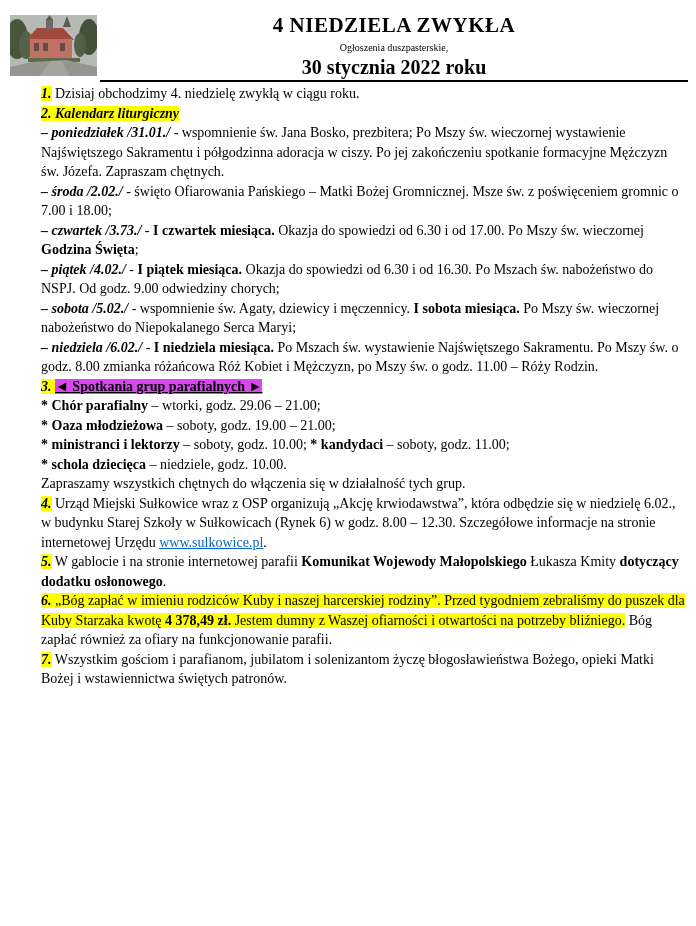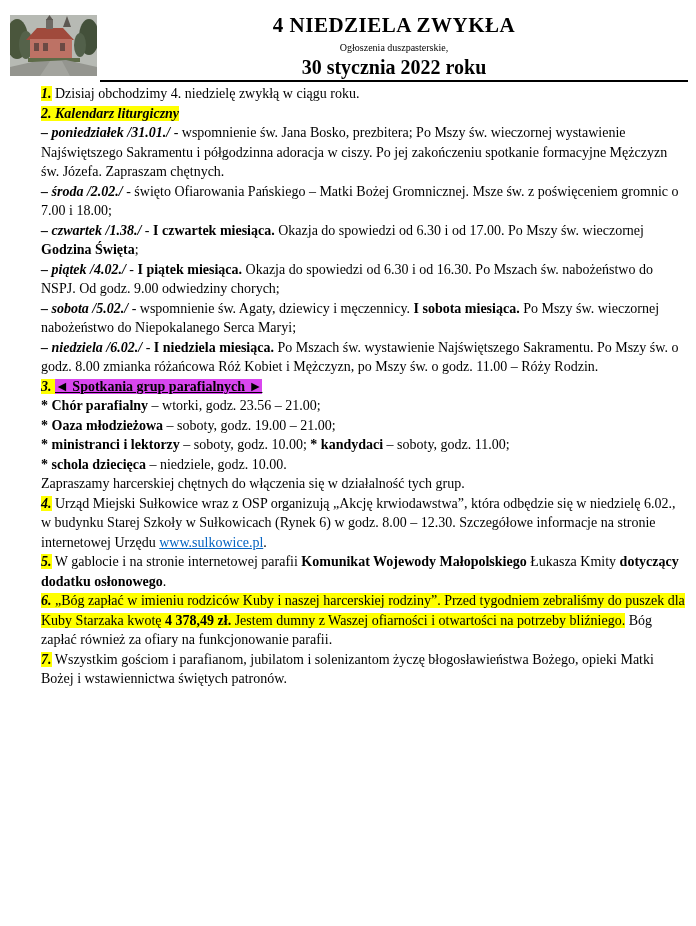--- a/index.html
+++ b/index.html
@@ -66,33 +66,33 @@
     </div>
   </header>
 
   <div class="content">
     <p class="p-item1"><span style="font-weight: bold; font-style: italic; background-color: rgb(255, 255, 0);">1.</span><span>  Dzisiaj obchodzimy 4. niedzielę zwykłą w ciągu roku.</span></p>
 
     <p class="p-heading2"><span style="font-weight: bold; font-style: italic; background-color: rgb(255, 255, 0);">2. Kalendarz liturgiczny</span></p>
 
     <p class="p-cal-first"><span style="font-weight: bold; font-style: italic;"> – poniedziałek /31.01./</span><span> - wspomnienie św. Jana Bosko, prezbitera; Po Mszy św. wieczornej wystawienie Najświętszego Sakramentu i półgodzinna adoracja w ciszy. Po jej zakończeniu spotkanie formacyjne Mężczyzn św. Józefa. Zapraszam chętnych.</span></p>
     <p><span style="font-weight: bold; font-style: italic;">– środa /2.02./</span><span> - święto Ofiarowania Pańskiego – Matki Bożej Gromnicznej. Msze św. z poświęceniem gromnic o 7.00 i 18.00;</span></p>
-    <p><span style="font-weight: bold; font-style: italic;">– czwartek /1.38./</span><span> - </span><span style="font-weight: bold;">I czwartek miesiąca.</span><span> Okazja do spowiedzi od 6.30 i od 17.00. Po Mszy św. wieczornej </span><span style="font-weight: bold;">Godzina Święta</span><span>;</span></p>
+    <p><span style="font-weight: bold; font-style: italic;">– czwartek /3.73./</span><span> - </span><span style="font-weight: bold;">I czwartek miesiąca.</span><span> Okazja do spowiedzi od 6.30 i od 17.00. Po Mszy św. wieczornej </span><span style="font-weight: bold;">Godzina Święta</span><span>;</span></p>
     <p><span style="font-weight: bold; font-style: italic;">– piątek /4.02./</span><span> - </span><span style="font-weight: bold;">I piątek miesiąca.</span><span> Okazja do spowiedzi od 6.30 i od 16.30. Po Mszach św. nabożeństwo do NSPJ. Od godz. 9.00 odwiedziny chorych;</span></p>
     <p><span style="font-weight: bold; font-style: italic;">– sobota /5.02./</span><span> - wspomnienie św. Agaty, dziewicy i męczennicy. </span><span style="font-weight: bold;">I sobota miesiąca.</span><span> Po Mszy św. wieczornej nabożeństwo do Niepokalanego Serca Maryi;</span></p>
     <p><span style="font-weight: bold; font-style: italic;">– niedziela /6.02./</span><span> - </span><span style="font-weight: bold;">I niedziela miesiąca.</span><span> Po Mszach św. wystawienie Najświętszego Sakramentu. Po Mszy św. o godz. 8.00 zmianka różańcowa Róż Kobiet i Mężczyzn, po Mszy św. o godz. 11.00 – Róży Rodzin.</span></p>
 
     <p class="p-heading3"><span style="font-weight: bold; font-style: italic; background-color: rgb(255, 255, 0);">3. </span><span style="font-weight: bold; background-color: #d946ef; text-decoration: underline;">◄ Spotkania grup parafialnych ►</span></p>
 
-    <p class="p-groups-first"><span style="font-weight: bold;">* Chór parafialny</span><span> – wtorki, godz. 23.56 – 21.00;</span></p>
+    <p class="p-groups-first"><span style="font-weight: bold;">* Chór parafialny</span><span> – wtorki, godz. 29.06 – 21.00;</span></p>
     <p><span style="font-weight: bold;">* Oaza młodzieżowa</span><span> – soboty, godz. 19.00 – 21.00;</span></p>
     <p><span style="font-weight: bold;">* ministranci i lektorzy</span><span> – soboty, godz. 10.00;  </span><span style="font-weight: bold;">* kandydaci</span><span> – soboty, godz. 11.00;</span></p>
     <p><span style="font-weight: bold; text-align: right;">* schola dziecięca</span><span> – niedziele, godz. 10.00.</span></p>
 
-    <p class="p-invite"><span>Zapraszamy harcerskiej chętnych do włączenia się w działalność tych grup.</span></p>
+    <p class="p-invite"><span>Zapraszamy wszystkich chętnych do włączenia się w działalność tych grup.</span></p>
 
     <p class="p-item4"><span style="font-weight: bold; font-style: italic; background-color: rgb(255, 255, 0);">4.</span><span> Urząd Miejski Sułkowice wraz z OSP organizują „Akcję krwiodawstwa”, która odbędzie się w niedzielę 6.02., w budynku Starej Szkoły w Sułkowicach (Rynek 6) w godz. 8.00 – 12.30. Szczegółowe informacje na stronie internetowej Urzędu </span><span style="color: rgb(5, 99, 193); text-decoration: underline; cursor: pointer;">www.sulkowice.pl</span><span>.</span></p>
 
     <p class="p-item5"><span style="font-weight: bold; font-style: italic; background-color: rgb(255, 255, 0);">5.</span><span> W gablocie i na stronie internetowej parafii </span><span style="font-weight: bold;">Komunikat Wojewody Małopolskiego</span><span> Łukasza Kmity </span><span style="font-weight: bold;">dotyczący dodatku osłonowego</span><span>.</span></p>
 
     <p class="p-item6"><span style="font-weight: bold; font-style: italic; background-color: rgb(255, 255, 0);">6.</span><span style="background-color: rgb(255, 255, 0);"> „Bóg zapłać w imieniu rodziców Kuby i naszej harcerskiej rodziny”. Przed tygodniem zebraliśmy do puszek dla Kuby Starzaka kwotę </span><span style="font-weight: bold; background-color: rgb(255, 255, 0);">4 378,49 zł.</span><span style="background-color: rgb(255, 255, 0);"> Jestem dumny z Waszej ofiarności i otwartości na potrzeby bliźniego.</span><span> Bóg zapłać również za ofiary na funkcjonowanie parafii.</span></p>
 
     <p class="p-item7"><span style="font-weight: bold; font-style: italic; background-color: rgb(255, 255, 0);">7.</span><span> Wszystkim gościom i parafianom, jubilatom i solenizantom życzę błogosławieństwa Bożego, opieki Matki Bożej i wstawiennictwa świętych patronów.</span></p>
   </div>
 

